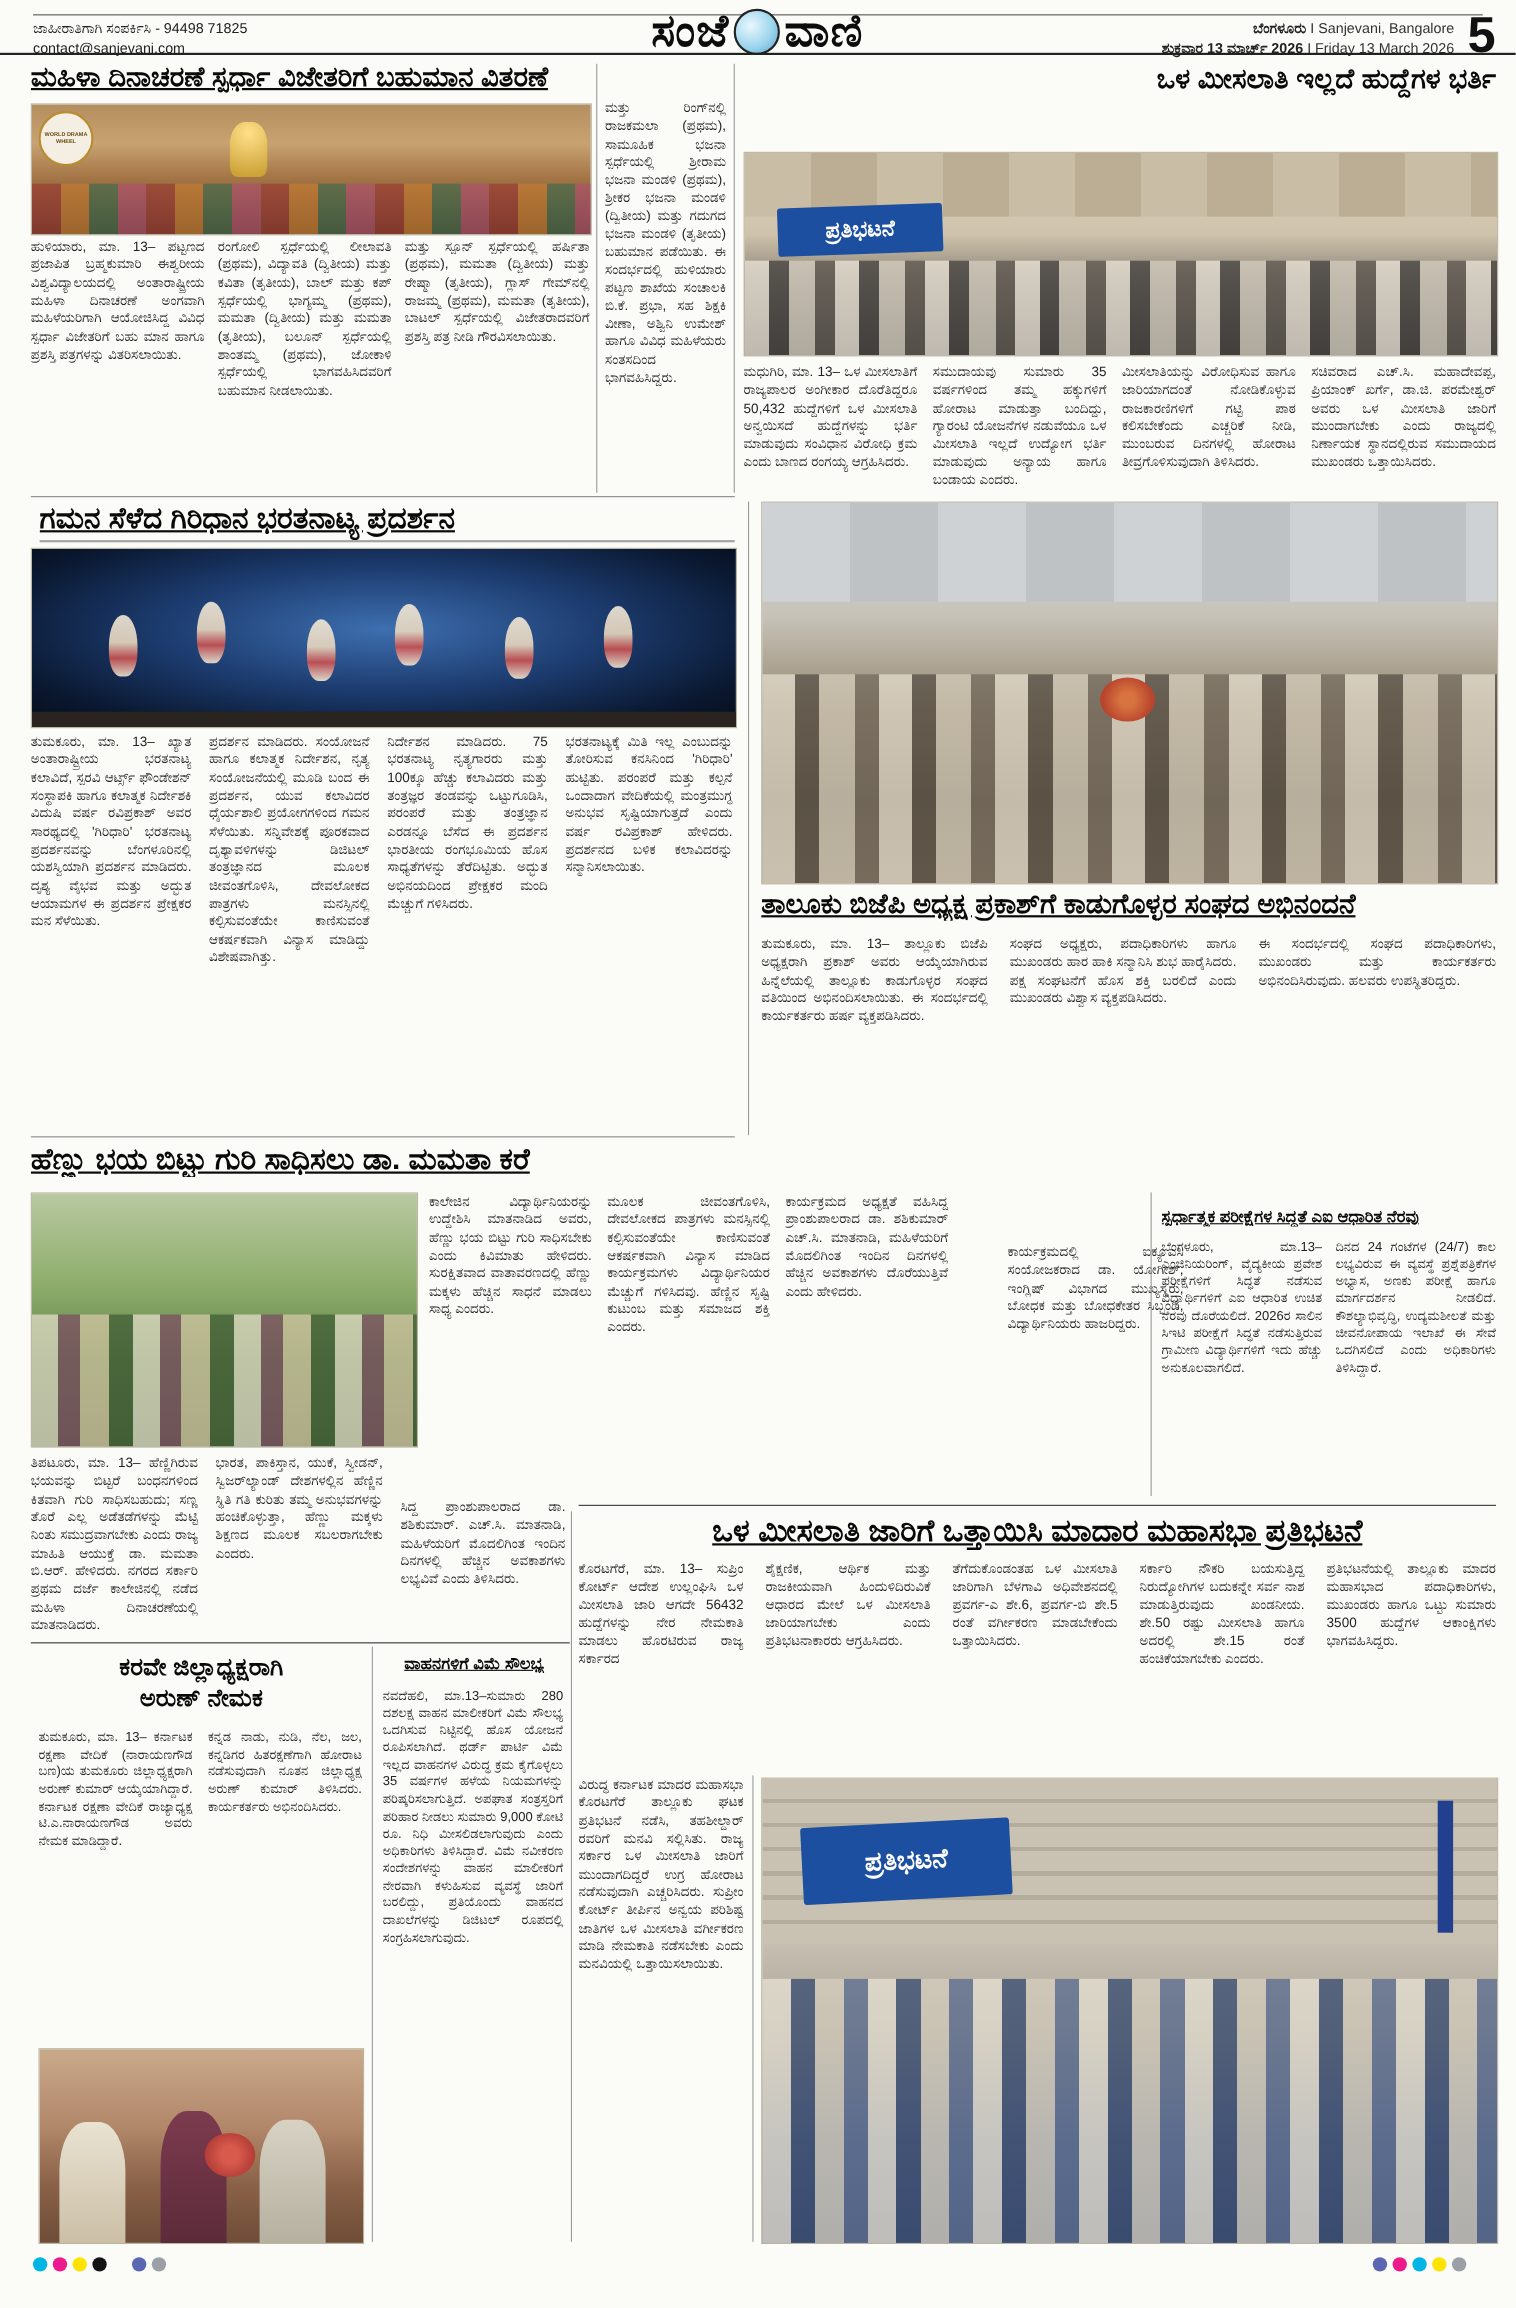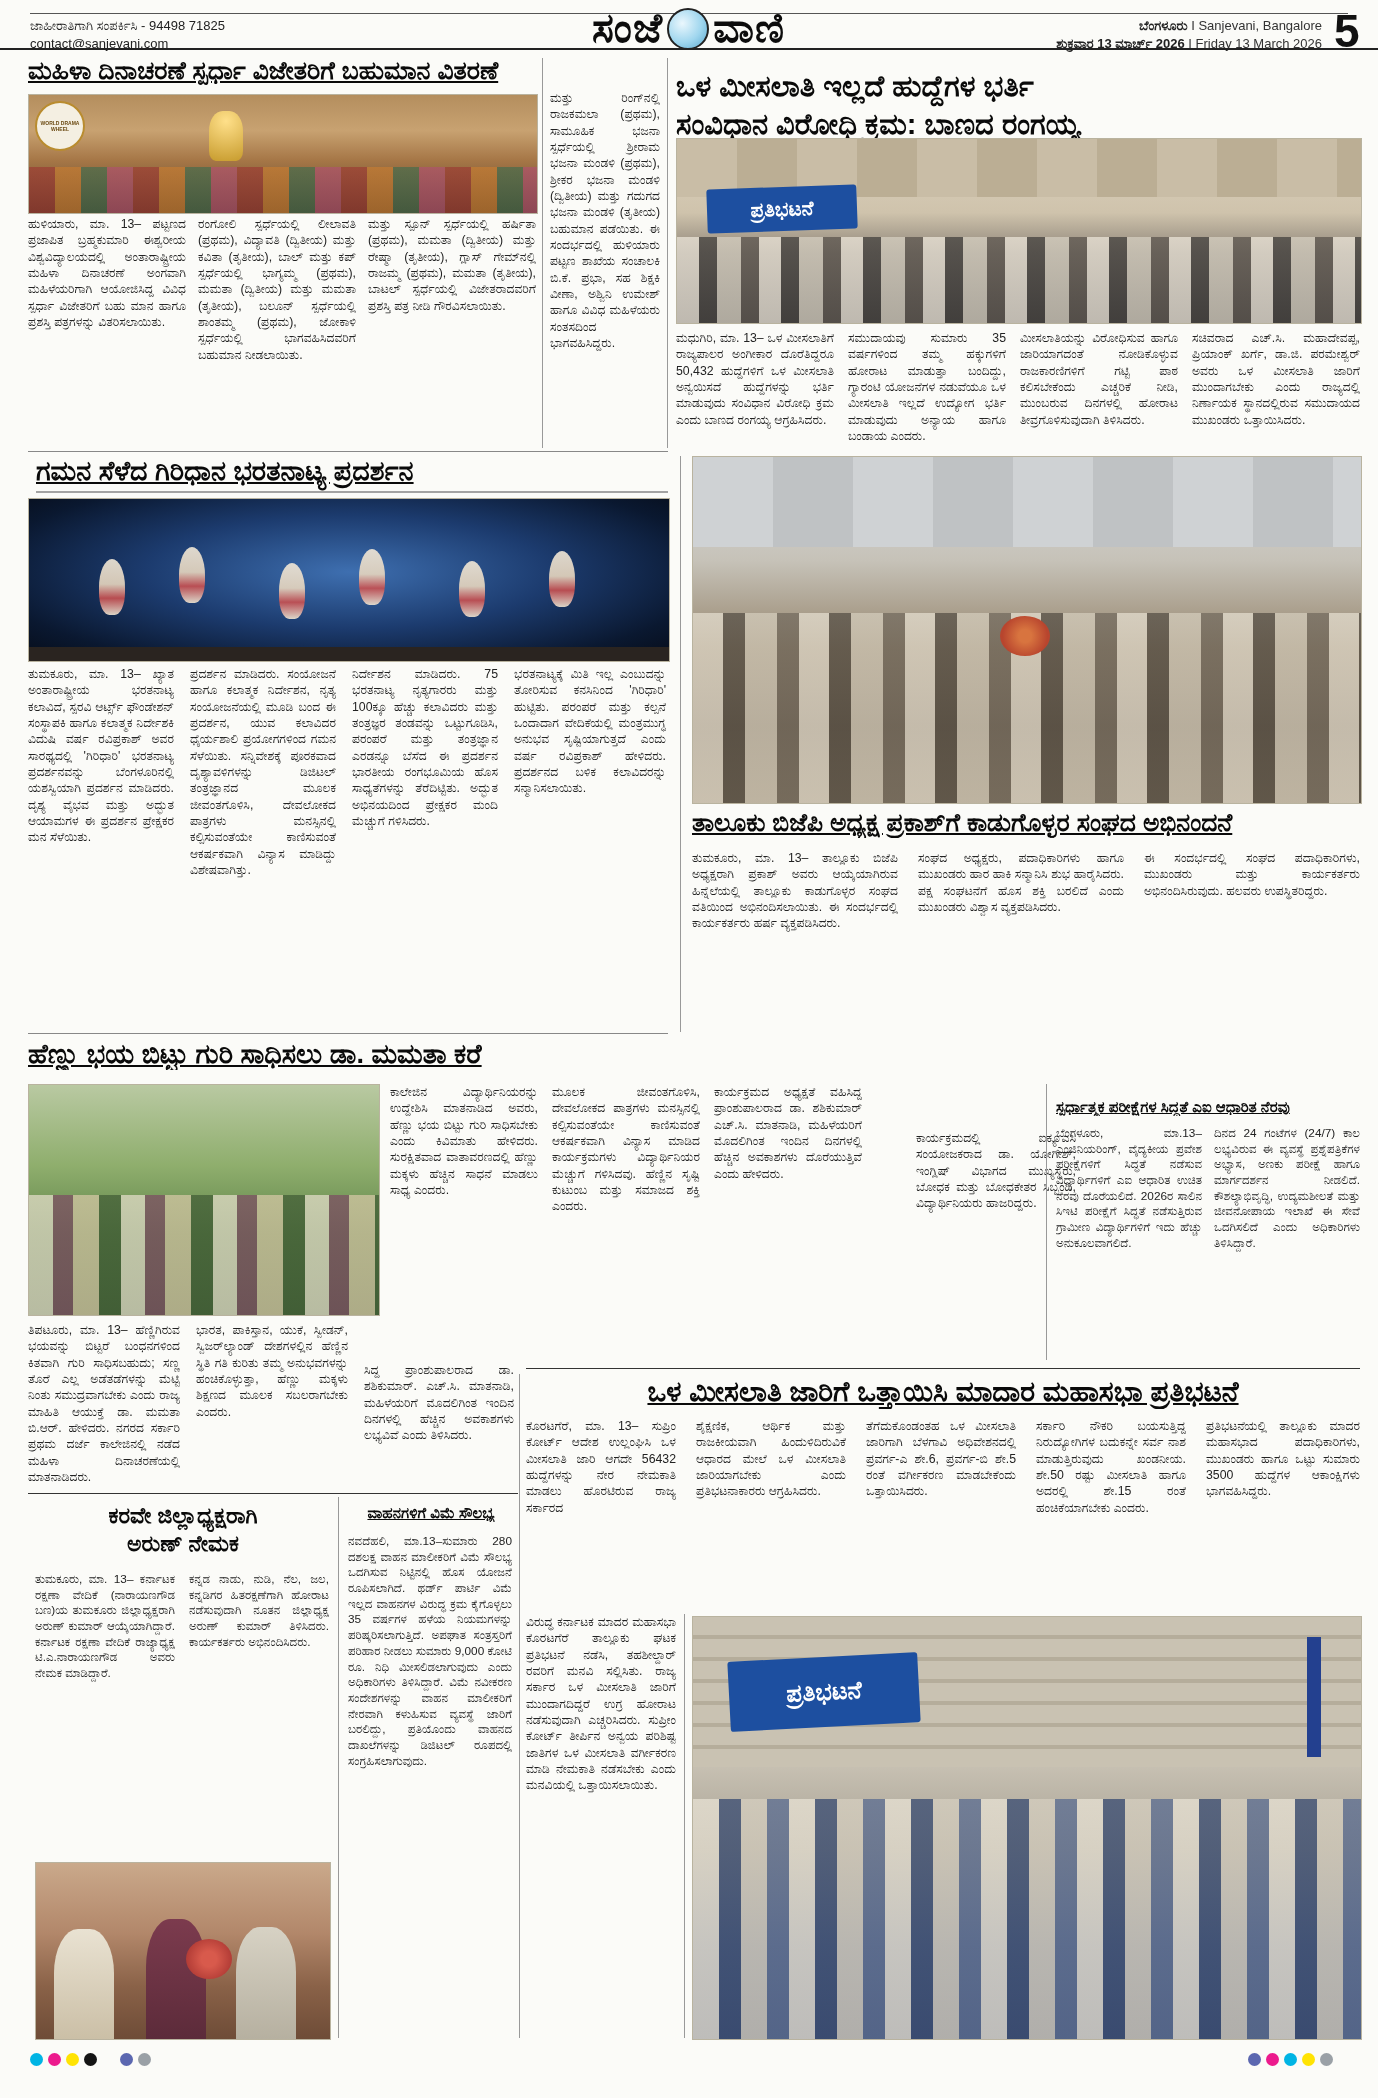--- a/index.html
+++ b/index.html
@@ -67,23 +67,22 @@
               background:repeating-linear-gradient(90deg,#9c2f2f 0 26px,#cf7f2e 26px 52px,#2f6b4f 52px 78px,#b34a77 78px 104px);opacity:.55;"></div>
 </div>
 <div class="col" style="left:28px;top:216px;width:158px;height:228px;">ಹುಳಿಯಾರು, ಮಾ. 13– ಪಟ್ಟಣದ ಪ್ರಜಾಪಿತ ಬ್ರಹ್ಮಕುಮಾರಿ ಈಶ್ವರೀಯ ವಿಶ್ವವಿದ್ಯಾಲಯದಲ್ಲಿ ಅಂತಾರಾಷ್ಟ್ರೀಯ ಮಹಿಳಾ ದಿನಾಚರಣೆ ಅಂಗವಾಗಿ ಮಹಿಳೆಯರಿಗಾಗಿ ಆಯೋಜಿಸಿದ್ದ ವಿವಿಧ ಸ್ಪರ್ಧಾ ವಿಜೇತರಿಗೆ ಬಹು ಮಾನ ಹಾಗೂ ಪ್ರಶಸ್ತಿ ಪತ್ರಗಳನ್ನು ವಿತರಿಸಲಾಯಿತು.</div>
 <div class="col" style="left:198px;top:216px;width:158px;height:228px;">ರಂಗೋಲಿ ಸ್ಪರ್ಧೆಯಲ್ಲಿ ಲೀಲಾವತಿ (ಪ್ರಥಮ), ವಿದ್ಯಾವತಿ (ದ್ವಿತೀಯ) ಮತ್ತು ಕವಿತಾ (ತೃತೀಯ), ಬಾಲ್ ಮತ್ತು ಕಪ್ ಸ್ಪರ್ಧೆಯಲ್ಲಿ ಭಾಗ್ಯಮ್ಮ (ಪ್ರಥಮ), ಮಮತಾ (ದ್ವಿತೀಯ) ಮತ್ತು ಮಮತಾ (ತೃತೀಯ), ಬಲೂನ್ ಸ್ಪರ್ಧೆಯಲ್ಲಿ ಶಾಂತಮ್ಮ (ಪ್ರಥಮ), ಜೋಕಾಳಿ ಸ್ಪರ್ಧೆಯಲ್ಲಿ ಭಾಗವಹಿಸಿದವರಿಗೆ ಬಹುಮಾನ ನೀಡಲಾಯಿತು.</div>
 <div class="col" style="left:368px;top:216px;width:168px;height:228px;">ಮತ್ತು ಸ್ಪೂನ್ ಸ್ಪರ್ಧೆಯಲ್ಲಿ ಹರ್ಷಿತಾ (ಪ್ರಥಮ), ಮಮತಾ (ದ್ವಿತೀಯ) ಮತ್ತು ರೇಷ್ಮಾ (ತೃತೀಯ), ಗ್ಲಾಸ್ ಗೇಮ್‌ನಲ್ಲಿ ರಾಜಮ್ಮ (ಪ್ರಥಮ), ಮಮತಾ (ತೃತೀಯ), ಬಾಟಲ್ ಸ್ಪರ್ಧೆಯಲ್ಲಿ ವಿಜೇತರಾದವರಿಗೆ ಪ್ರಶಸ್ತಿ ಪತ್ರ ನೀಡಿ ಗೌರವಿಸಲಾಯಿತು.</div>
 
 <div class="vr" style="left:542px;top:58px;height:390px;"></div>
 <div class="col" style="left:550px;top:90px;width:110px;height:356px;">ಮತ್ತು ರಿಂಗ್‌ನಲ್ಲಿ ರಾಜಕಮಲಾ (ಪ್ರಥಮ), ಸಾಮೂಹಿಕ ಭಜನಾ ಸ್ಪರ್ಧೆಯಲ್ಲಿ ಶ್ರೀರಾಮ ಭಜನಾ ಮಂಡಳಿ (ಪ್ರಥಮ), ಶ್ರೀಕರ ಭಜನಾ ಮಂಡಳಿ (ದ್ವಿತೀಯ) ಮತ್ತು ಗದುಗದ ಭಜನಾ ಮಂಡಳಿ (ತೃತೀಯ) ಬಹುಮಾನ ಪಡೆಯಿತು. ಈ ಸಂದರ್ಭದಲ್ಲಿ ಹುಳಿಯಾರು ಪಟ್ಟಣ ಶಾಖೆಯ ಸಂಚಾಲಕಿ ಬಿ.ಕೆ. ಪ್ರಭಾ, ಸಹ ಶಿಕ್ಷಕಿ ವೀಣಾ, ಅಶ್ವಿನಿ ಉಮೇಶ್ ಹಾಗೂ ವಿವಿಧ ಮಹಿಳೆಯರು ಸಂತಸದಿಂದ ಭಾಗವಹಿಸಿದ್ದರು.</div>
 <div class="vr" style="left:667px;top:58px;height:390px;"></div>
 
-<div class="h" style="left:676px;top:68px;width:684px;height:78px;font-size:29px;line-height:1.3;text-align:left;">
+<div class="h" style="left:676px;top:56px;width:684px;height:78px;font-size:25px;line-height:1.3;text-align:right;">
   <div>ಒಳ ಮೀಸಲಾತಿ ಇಲ್ಲದೆ ಹುದ್ದೆಗಳ ಭರ್ತಿ</div>
-  <div>ಸಂವಿಧಾನ ವಿರೋಧಿ ಕ್ರಮ: ಬಾಣದ ರಂಗಯ್ಯ</div>
 </div>
 <div class="photo" style="left:676px;top:138px;width:684px;height:184px;
             background:linear-gradient(180deg,#ddd3c0 0%,#cfc3ac 40%,#8f867a 62%,#66605a 85%,#4e4a46 100%);">
   <div style="position:absolute;left:0;top:0;width:100%;height:58px;background:repeating-linear-gradient(90deg,#c9bda6 0 60px,#bbae94 60px 120px);"></div>
   <div class="banner" style="left:30px;top:48px;width:150px;height:44px;font-size:20px;background:#1d4fa0;transform:rotate(-2deg);">ಪ್ರತಿಭಟನೆ</div>
   <div style="position:absolute;left:0;bottom:0;width:100%;height:86px;
               background:repeating-linear-gradient(90deg,#efe9dd 0 22px,#3c3a38 22px 40px,#d8d2c4 40px 64px,#56504a 64px 82px);opacity:.7;"></div>
 </div>
 <div class="col" style="left:676px;top:330px;width:158px;height:116px;">ಮಧುಗಿರಿ, ಮಾ. 13– ಒಳ ಮೀಸಲಾತಿಗೆ ರಾಜ್ಯಪಾಲರ ಅಂಗೀಕಾರ ದೊರೆತಿದ್ದರೂ 50,432 ಹುದ್ದೆಗಳಿಗೆ ಒಳ ಮೀಸಲಾತಿ ಅನ್ವಯಿಸದೆ ಹುದ್ದೆಗಳನ್ನು ಭರ್ತಿ ಮಾಡುವುದು ಸಂವಿಧಾನ ವಿರೋಧಿ ಕ್ರಮ ಎಂದು ಬಾಣದ ರಂಗಯ್ಯ ಆಗ್ರಹಿಸಿದರು.</div>
 <div class="col" style="left:848px;top:330px;width:158px;height:116px;">ಸಮುದಾಯವು ಸುಮಾರು 35 ವರ್ಷಗಳಿಂದ ತಮ್ಮ ಹಕ್ಕುಗಳಿಗೆ ಹೋರಾಟ ಮಾಡುತ್ತಾ ಬಂದಿದ್ದು, ಗ್ಯಾರಂಟಿ ಯೋಜನೆಗಳ ನಡುವೆಯೂ ಒಳ ಮೀಸಲಾತಿ ಇಲ್ಲದೆ ಉದ್ಯೋಗ ಭರ್ತಿ ಮಾಡುವುದು ಅನ್ಯಾಯ ಹಾಗೂ ಬಂಡಾಯ ಎಂದರು.</div>

